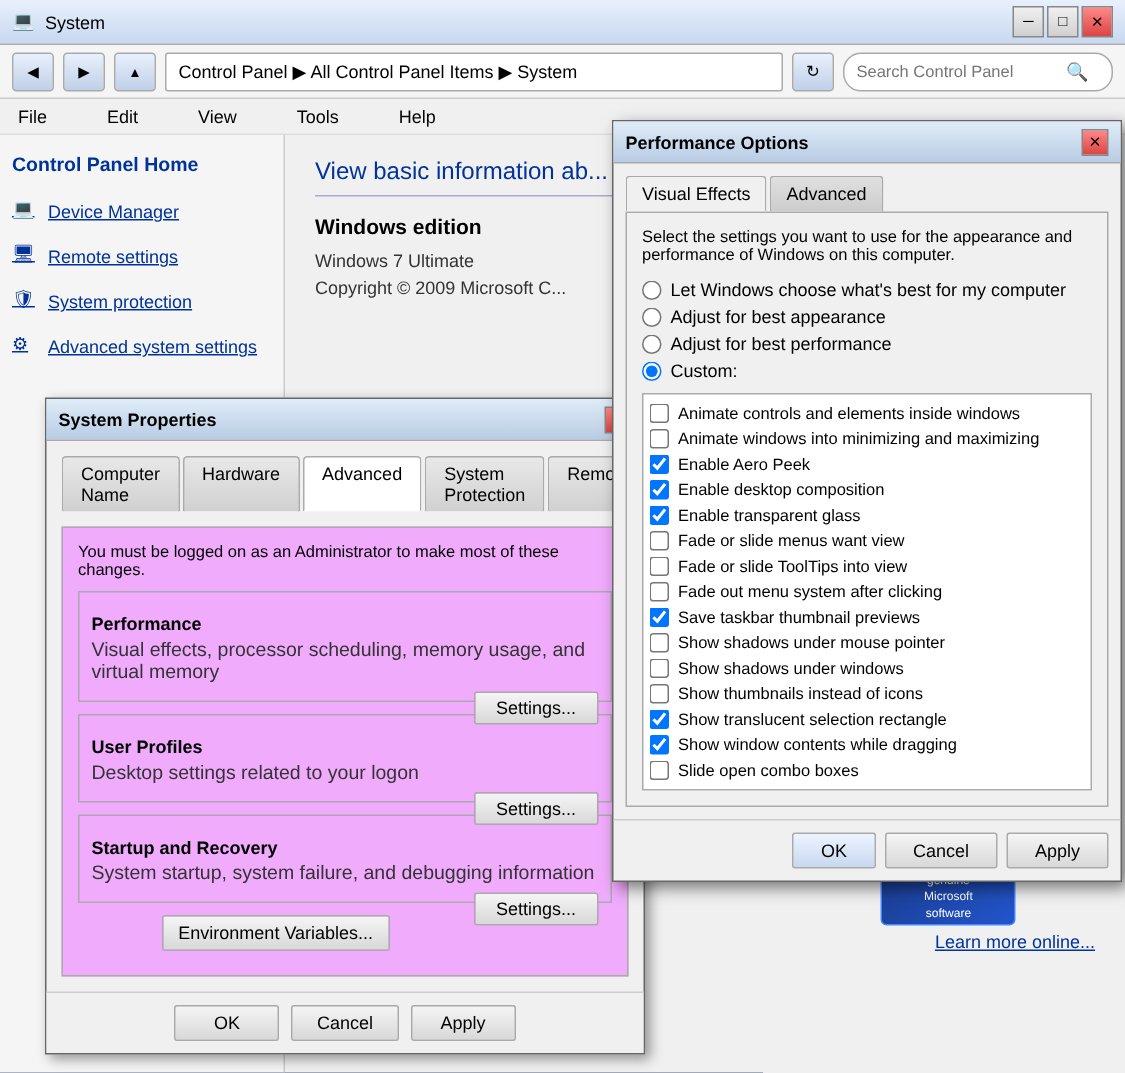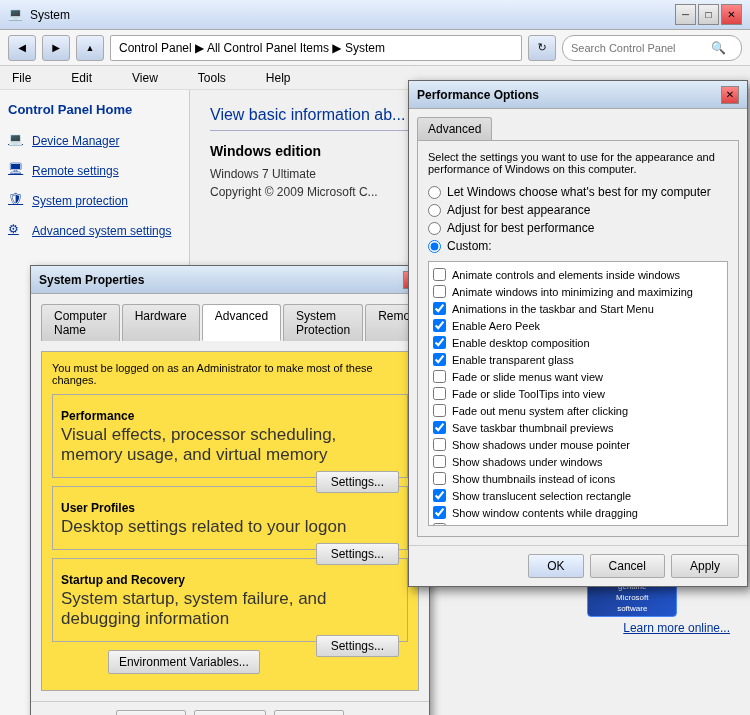--- a/index.html
+++ b/index.html
@@ -43,23 +43,23 @@
 
     
     .sysprop-dialog { position: absolute; left: 30px; top: 265px; width: 400px; background: #f0f0f0; border: 1px solid #666; box-shadow: 3px 3px 8px rgba(0,0,0,0.4); z-index: 10; }
     .dialog-title-bar { background: linear-gradient(to bottom, #e0ecf8, #b8cce4); height: 28px; display: flex; align-items: center; padding: 0 8px; border-bottom: 1px solid #aaa; }
     .dialog-title-text { flex: 1; font-size: 12px; font-weight: bold; }
     .dialog-close-btn { width: 18px; height: 18px; background: linear-gradient(to bottom, #f88, #d44); border: 1px solid #888; font-size: 10px; display: flex; align-items: center; justify-content: center; cursor: pointer; }
     .dialog-content { padding: 10px; }
     .tabs-row { display: flex; gap: 2px; margin-bottom: 10px; }
     .tab { padding: 4px 12px; background: linear-gradient(to bottom, #e8e8e8, #d0d0d0); border: 1px solid #aaa; border-bottom: none; cursor: pointer; font-size: 12px; border-radius: 3px 3px 0 0; }
     .tab.active { background: white; border-bottom: 1px solid white; z-index: 1; }
-    .tab-content { border: 1px solid #aaa; padding: 10px; background: #fde047; }
+    .tab-content { border: 1px solid #aaa; padding: 10px; background: #f0abfc; }
     .section-label { font-weight: bold; font-size: 12px; margin: 8px 0 2px 0; }
-    .section-desc { font-size: 17px; color: #333; margin-bottom: 6px; }
+    .section-desc { font-size: 13px; color: #333; margin-bottom: 6px; }
     .settings-btn { float: right; padding: 3px 14px; background: linear-gradient(to bottom, #f5f5f5, #d8d8d8); border: 1px solid #aaa; border-radius: 2px; cursor: pointer; font-size: 12px; }
     .sysprop-bottom { padding: 8px 10px; display: flex; justify-content: center; gap: 8px; border-top: 1px solid #ccc; background: #f0f0f0; }
 
     
     .perf-dialog { position: absolute; left: 408px; top: 80px; width: 340px; background: #f0f0f0; border: 1px solid #666; box-shadow: 4px 4px 10px rgba(0,0,0,0.5); z-index: 20; }
     .perf-title-bar { background: linear-gradient(to bottom, #e0ecf8, #b8cce4); height: 28px; display: flex; align-items: center; padding: 0 8px; border-bottom: 1px solid #aaa; }
     .perf-title-text { flex: 1; font-size: 12px; font-weight: bold; }
 
     .perf-tabs { display: flex; gap: 2px; padding: 8px 8px 0 8px; }
     .perf-tab { padding: 4px 10px; background: linear-gradient(to bottom, #e0e0e0, #cccccc); border: 1px solid #aaa; border-bottom: none; cursor: pointer; font-size: 12px; border-radius: 3px 3px 0 0; }
@@ -223,20 +223,21 @@
     </div>
   </div>
 
   <div class="perf-dialog">
     <div class="perf-title-bar">
       <span class="perf-title-text">Performance Options</span>
       <div class="dialog-close-btn">✕</div>
     </div>
 
     <div class="perf-tabs">
+      <div class="perf-tab active">Visual Effects</div>
       <div class="perf-tab">Advanced</div>
     </div>
 
     <div class="perf-content">
       <div class="perf-desc">Select the settings you want to use for the appearance and performance of Windows on this computer.</div>
 
       <div class="radio-group">
         <div class="radio-item">
           <input type="radio" name="perfOption" style="">
           <span>Let Windows choose what's best for my computer</span>
@@ -259,24 +260,20 @@
           <div class="check-item">
             <input type="checkbox" style="">
             <span>Animate controls and elements inside windows</span>
           </div>
           <div class="check-item">
             <input type="checkbox" style="">
             <span>Animate windows into minimizing and maximizing</span>
           </div>
           <div class="check-item">
             <input type="checkbox" checked="" style="">
-            <span>Animations in the taskbar and Start Menu</span>
-          </div>
-          <div class="check-item">
-            <input type="checkbox" checked="" style="">
             <span>Enable Aero Peek</span>
           </div>
           <div class="check-item">
             <input type="checkbox" checked="" style="">
             <span>Enable desktop composition</span>
           </div>
           <div class="check-item">
             <input type="checkbox" checked="" style="">
             <span>Enable transparent glass</span>
           </div>

